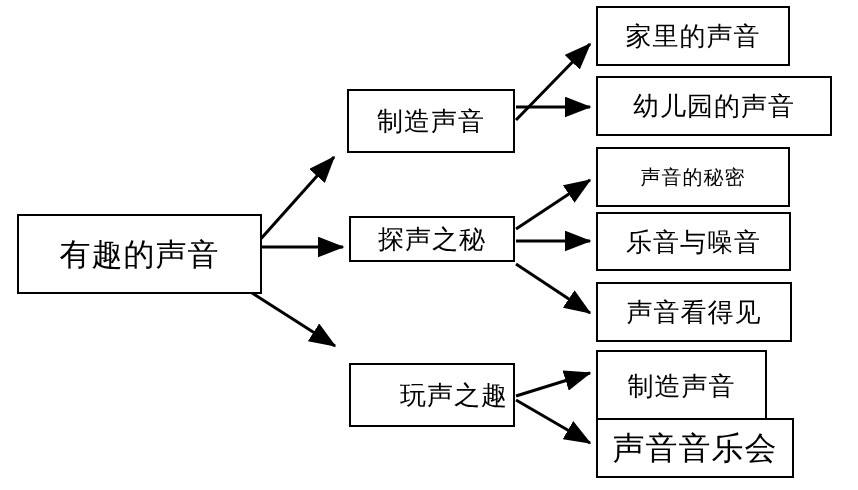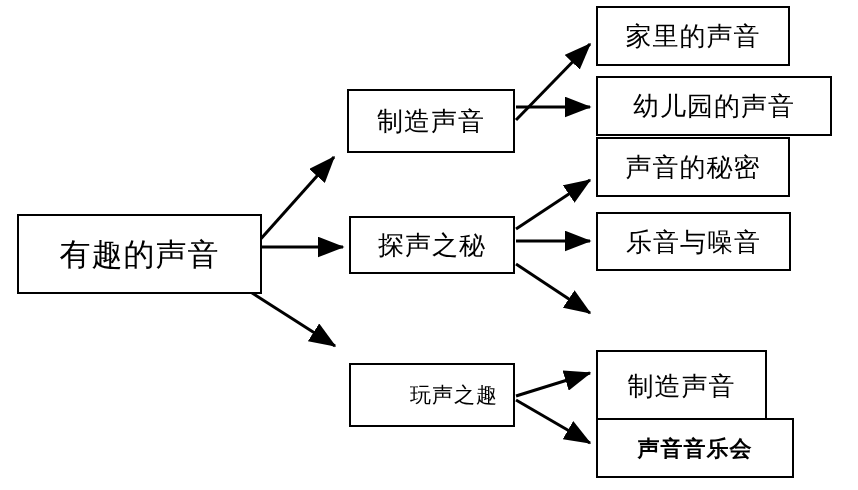--- a/index.html
+++ b/index.html
@@ -39,30 +39,30 @@
     display: block;
     line-height: 1;
   }
   
   #node-root {
     left: 17px;  top: 214px;  width: 245px; height: 80px;
     font-size: 31px;
   }
   
   #node-b1 { left: 347px; top: 89px;  width: 168px; height: 64px; font-size: 26px; }
-  #node-b2 { left: 349px; top: 216px; width: 166px; height: 58px; font-size: 26px; }
-  #node-b3 { left: 349px; top: 363px; width: 166px; height: 64px; font-size: 21px; padding-left: 44px; }
+  #node-b2 { left: 349px; top: 216px; width: 166px; height: 46px; font-size: 26px; }
+  #node-b3 { left: 349px; top: 363px; width: 166px; height: 64px; font-size: 26px; padding-left: 44px; }
   
   #node-l1 { left: 596px; top: 6px;   width: 194px; height: 60px; font-size: 26px; }
   #node-l2 { left: 596px; top: 76px;  width: 236px; height: 60px; font-size: 26px; }
-  #node-l3 { left: 596px; top: 137px; width: 194px; height: 60px; font-size: 26px; }
+  #node-l3 { left: 596px; top: 147px; width: 194px; height: 60px; font-size: 20px; }
   #node-l4 { left: 596px; top: 212px; width: 195px; height: 59px; font-size: 26px; align-items: center; }
   #node-l5 { left: 596px; top: 282px; width: 196px; height: 60px; font-size: 26px; }
   #node-l6 { left: 596px; top: 350px; width: 171px; height: 72px; font-size: 26px; }
-  #node-l7 { left: 596px; top: 418px; width: 198px; height: 60px; font-size: 22px; font-weight: bold; }
+  #node-l7 { left: 596px; top: 418px; width: 198px; height: 60px; font-size: 32px; }
 </style>
 </head>
 <body>
 
 <div id="canvas">
 
   <svg class="edges" viewBox="0 0 858 490" width="858" height="490" xmlns="http://www.w3.org/2000/svg">
     <defs>
       <marker id="arrowhead" markerWidth="9" markerHeight="7" refX="8.5" refY="3.5" orient="auto" markerUnits="strokeWidth">
         <polygon points="0 0, 9 3.5, 0 7" fill="#000000"></polygon>
@@ -104,20 +104,23 @@
   <div class="node" id="node-l2">
     <span class="node-label">幼儿园的声音</span>
   </div>
 
   <div class="node" id="node-l3">
     <span class="node-label">声音的秘密</span>
   </div>
   <div class="node" id="node-l4">
     <span class="node-label">乐音与噪音</span>
   </div>
+  <div class="node" id="node-l5">
+    <span class="node-label">声音看得见</span>
+  </div>
 
   <div class="node" id="node-l6">
     <span class="node-label">制造声音</span>
   </div>
   <div class="node" id="node-l7">
     <span class="node-label">声音音乐会</span>
   </div>
 
 </div>
 

